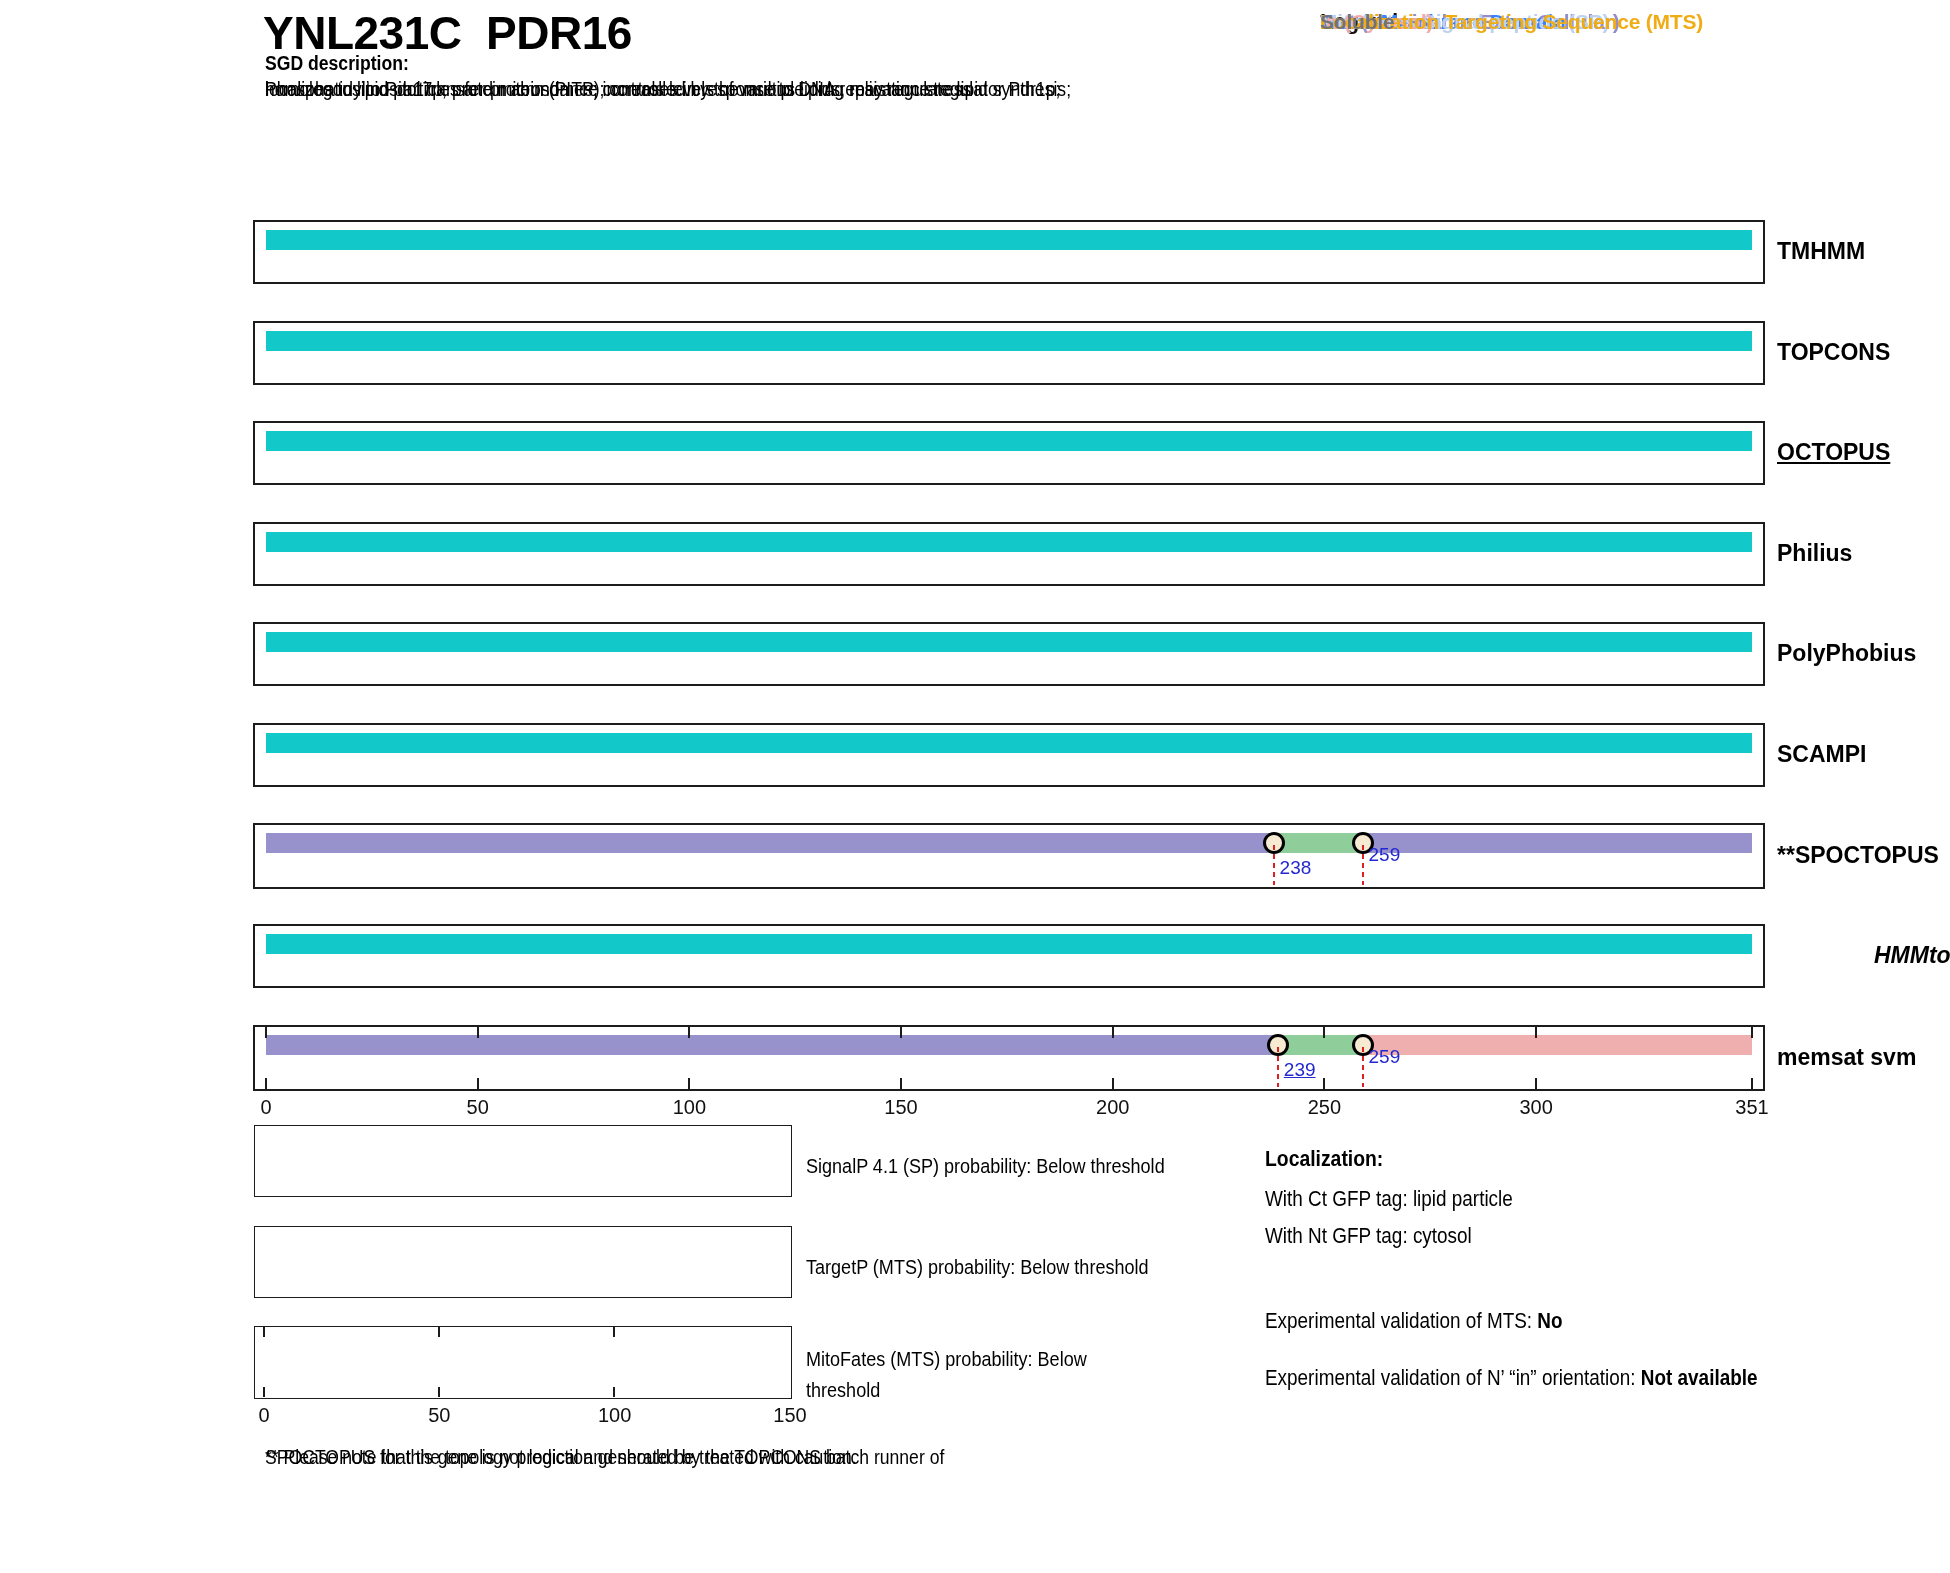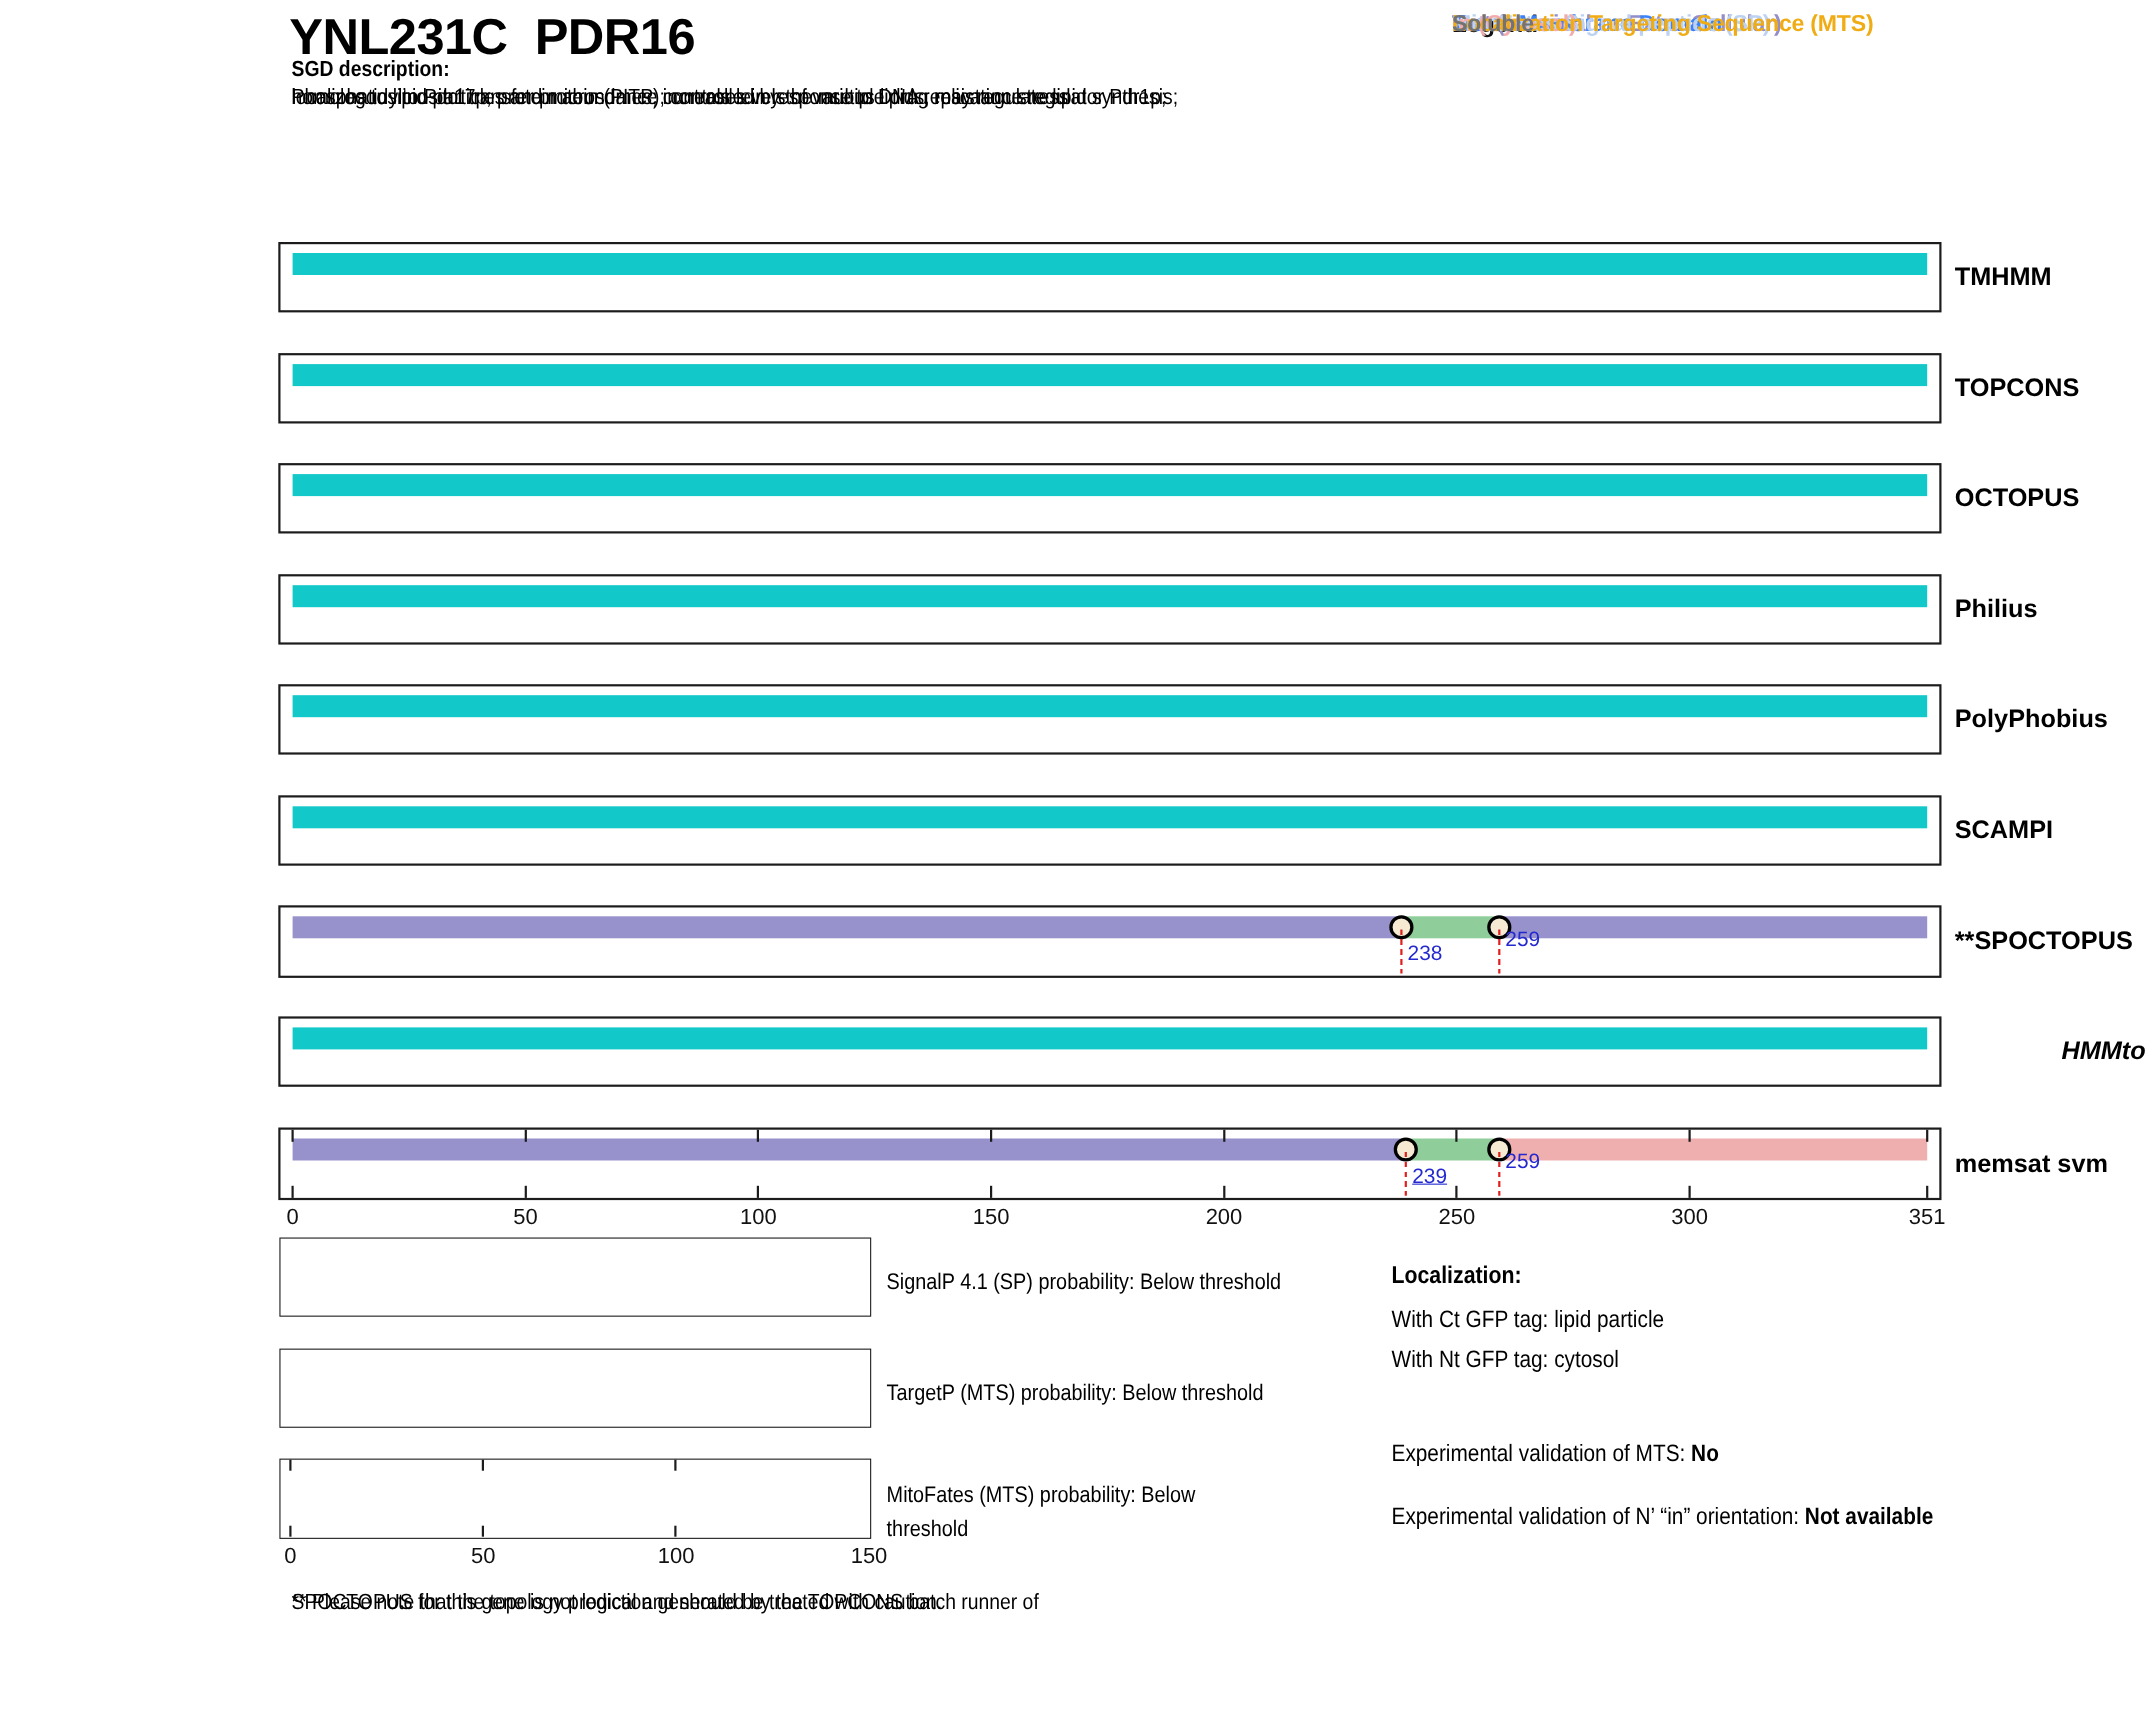--- a/index.html
+++ b/index.html
@@ -62,21 +62,21 @@
         <div class="seg" style="left: 11px; width: 1486px; background: rgb(18, 200, 200);"></div>
       </div>
       <div class="track-label" style="left: 1777px; top: 238px;">TMHMM</div>
       <div class="track-box" style="left: 253px; top: 321px; width: 1512px; height: 64px;">
         <div class="seg" style="left: 11px; width: 1486px; background: rgb(18, 200, 200);"></div>
       </div>
       <div class="track-label" style="left: 1777px; top: 339px;">TOPCONS</div>
       <div class="track-box" style="left: 253px; top: 421px; width: 1512px; height: 64px;">
         <div class="seg" style="left: 11px; width: 1486px; background: rgb(18, 200, 200);"></div>
       </div>
-      <div class="track-label" style="left: 1777px; top: 439px;">OCTOPUS</div>
+      <div class="track-label" style="left: 1777px; top: 439px; text-decoration: underline;">OCTOPUS</div>
       <div class="track-box" style="left: 253px; top: 522px; width: 1512px; height: 64px;">
         <div class="seg" style="left: 11px; width: 1486px; background: rgb(18, 200, 200);"></div>
       </div>
       <div class="track-label" style="left: 1777px; top: 540px;">Philius</div>
       <div class="track-box" style="left: 253px; top: 622px; width: 1512px; height: 64px;">
         <div class="seg" style="left: 11px; width: 1486px; background: rgb(18, 200, 200);"></div>
       </div>
       <div class="track-label" style="left: 1777px; top: 640px;">PolyPhobius</div>
       <div class="track-box" style="left: 253px; top: 723px; width: 1512px; height: 64px;">
         <div class="seg" style="left: 11px; width: 1486px; background: rgb(18, 200, 200);"></div>

